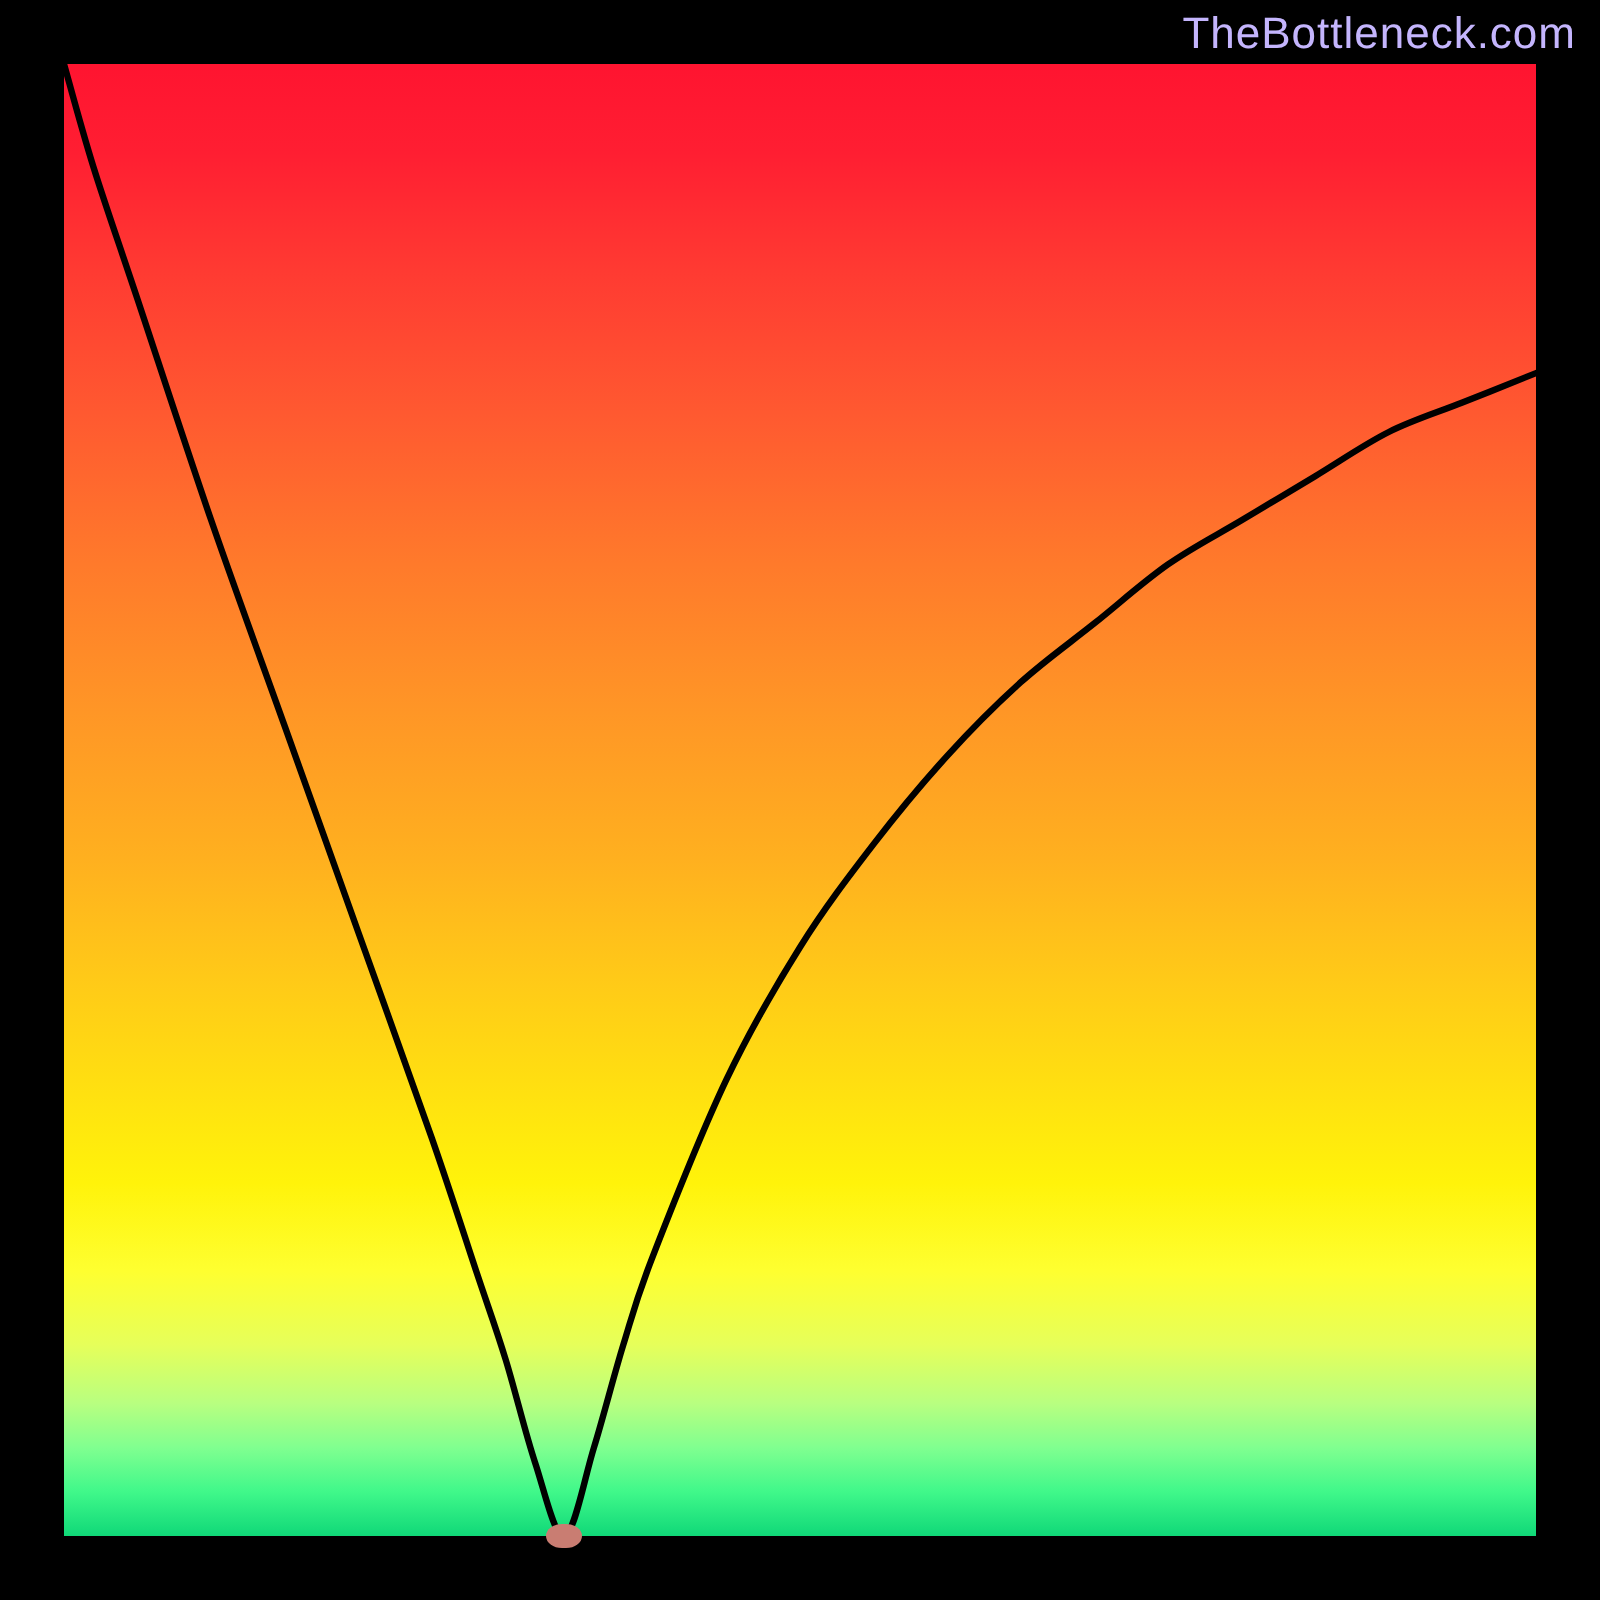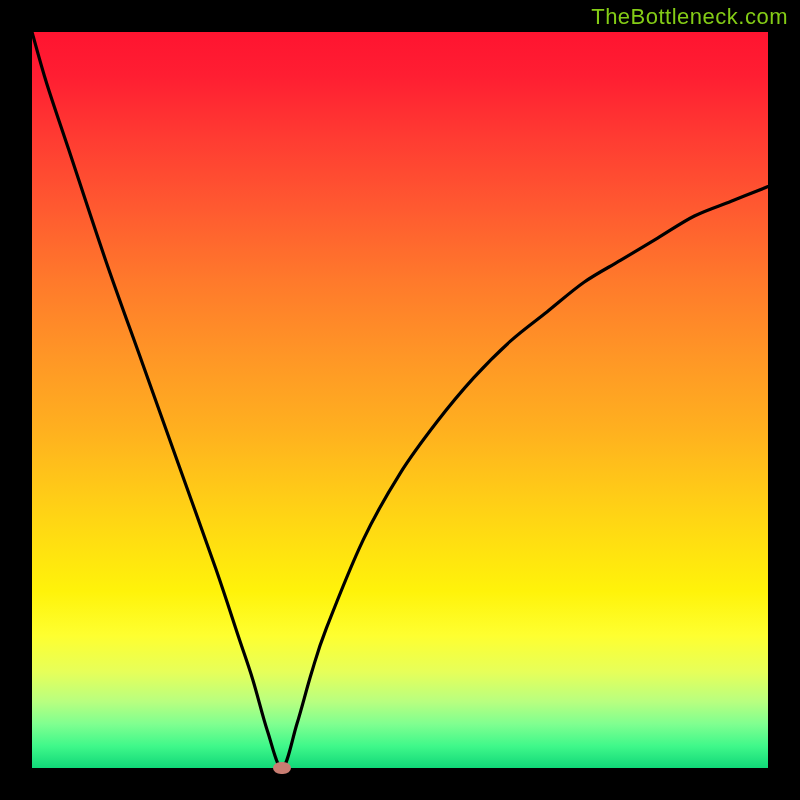--- a/index.html
+++ b/index.html
@@ -14,21 +14,21 @@
   .outer {
     width: 800px;
     height: 800px;
     background: #000;
     position: relative;
   }
   .watermark {
     position: absolute;
     top: 4px;
     right: 12px;
-    color: #84cc16;
+    color: #c4b5fd;
     font-size: 22px;
     font-weight: 500;
     letter-spacing: 0.5px;
     user-select: none;
   }
   .plot-area {
     position: absolute;
     left: 32px;
     top: 32px;
     width: 736px;

